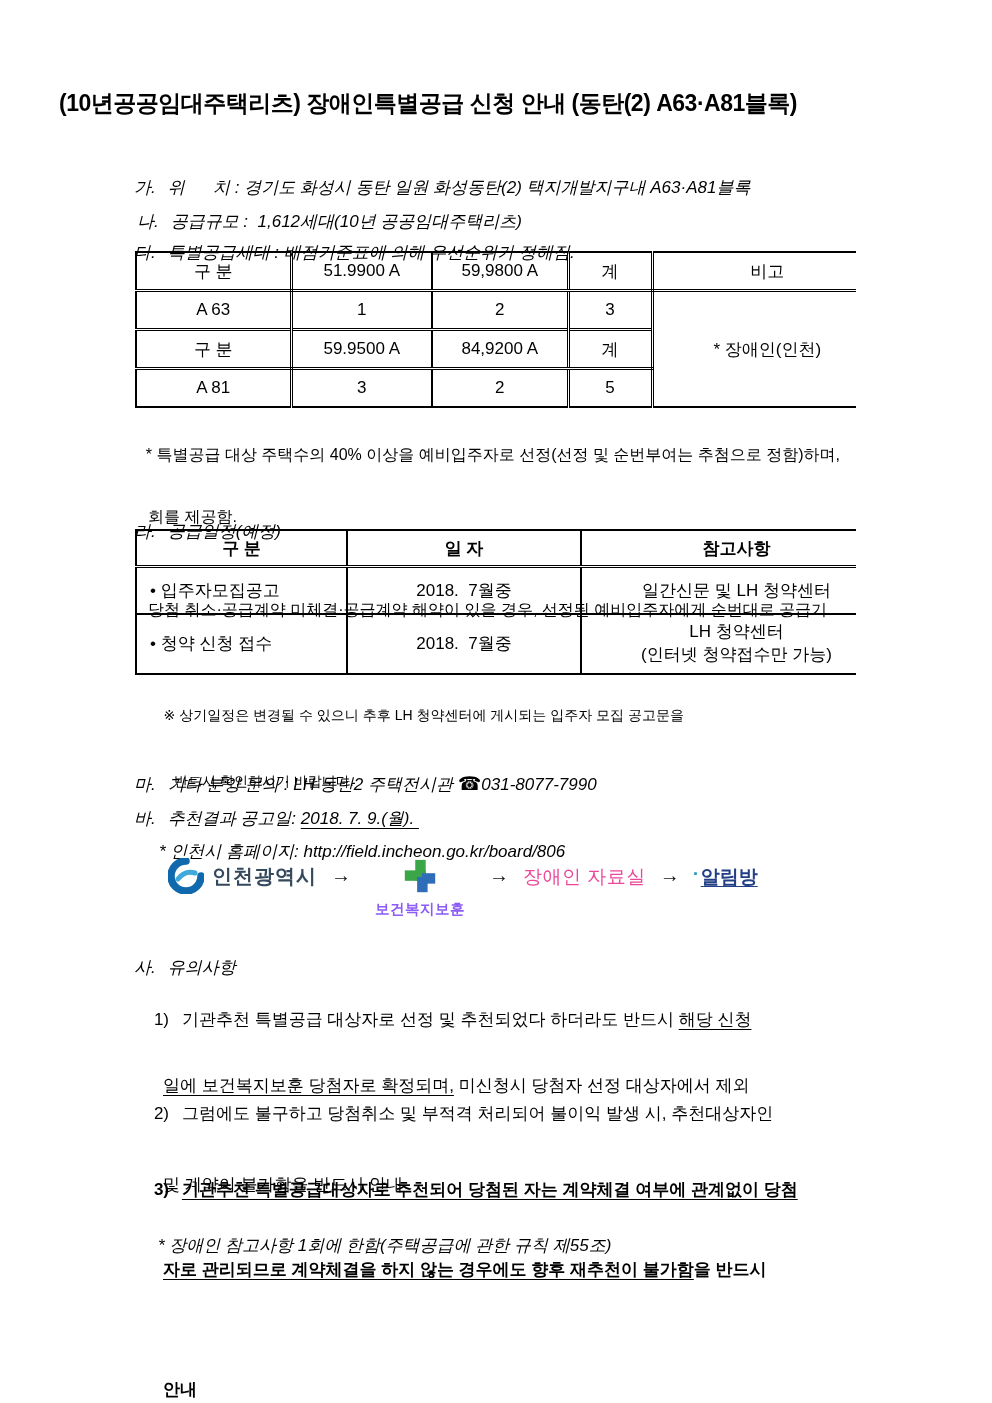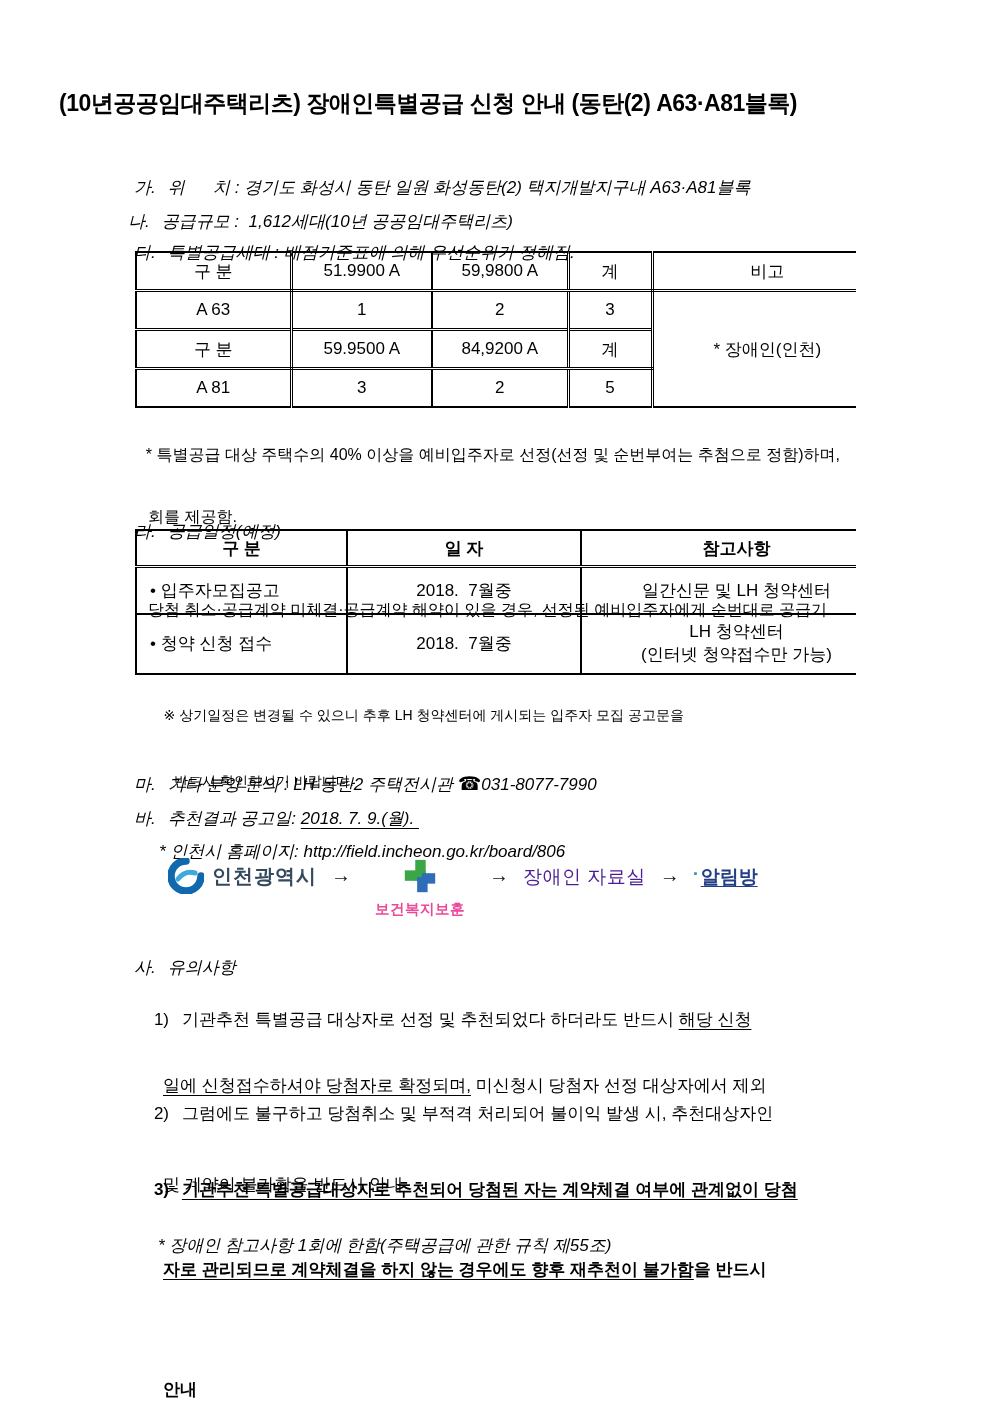--- a/index.html
+++ b/index.html
@@ -41,38 +41,38 @@
   .hang .num { display:inline-block; width:28px; }
   .hang .cont { padding-left:28px; display:block; }
   .n3 { line-height:40px; font-weight:bold; }
 
   
   .logoflow { display:flex; align-items:flex-start; }
   .incheon { display:flex; align-items:center; }
   .incheon-label { font-size:20px; font-weight:bold; color:#34495e; margin-left:8px; letter-spacing:1px; }
   .arrow { font-size:20px; color:#111; margin:6px 14px 0 14px; }
   .welfare { display:flex; flex-direction:column; align-items:center; width:110px; }
-  .welfare-label { font-size:14.5px; font-weight:bold; color:#ec4899; margin-top:4px; letter-spacing:0.5px; }
-  .resource { font-size:19px; color:#4c1d95; margin-top:6px; letter-spacing:0.5px; }
+  .welfare-label { font-size:14.5px; font-weight:bold; color:#8b5cf6; margin-top:4px; letter-spacing:0.5px; }
+  .resource { font-size:19px; color:#ec4899; margin-top:6px; letter-spacing:0.5px; }
   .board { font-size:19px; font-weight:bold; color:#223f85; margin-top:6px;
            text-decoration:underline; text-underline-offset:3px; }
   .board .sq { color:#2e9bb0; font-size:11px; vertical-align:6px; margin-right:3px; text-decoration:none; display:inline-block; }
   .phone-glyph { font-size:19px; }
 </style>
 </head>
 <body>
 
 <div id="page">
 
   <div class="abs title">(10년공공임대주택리츠) 장애인특별공급 신청 안내 (동탄(2) A63·A81블록)</div>
 
   <div class="abs sec" style="top:156px; left:115px;">
     <span class="lbl">가.</span><span>위      치 : 경기도 화성시 동탄 일원 화성동탄(2) 택지개발지구내 A63·A81블록</span>
   </div>
-  <div class="abs sec" style="top:190px; left:109px;">
+  <div class="abs sec" style="top:190px; left:118px;">
     <span class="lbl">나.</span><span>공급규모 :  1,612세대(10년 공공임대주택리츠)</span>
   </div>
   <div class="abs sec" style="top:221px; left:115px;">
     <span class="lbl">다.</span><span>특별공급세대 : 배점기준표에 의해 우선순위가 정해짐.</span>
   </div>
 
   <table id="t1" class="abs" style="top:251px; left:135px; width:746px;">
     <colgroup><col style="width:155px"><col style="width:141px"><col style="width:136px"><col style="width:84px"><col style="width:230px"></colgroup>
     <tbody><tr class="hdr">
       <td class="c1">구 분</td>
@@ -171,21 +171,21 @@
     <span class="arrow">→</span>
     <span class="board"><span class="sq">▪</span><span>알림방</span></span>
   </div>
 
   <div class="abs sec" style="top:936px; left:115px;">
     <span class="lbl">사.</span><span>유의사항</span>
   </div>
 
   <div class="abs hang" style="top:970px; left:135px; width:815px;">
     <span class="num">1)</span><span>기관추천 특별공급 대상자로 선정 및 추천되었다 하더라도 반드시 </span><span class="u">해당 신청</span>
-    <span class="cont"><span class="u">일에 신청접수하셔야 당첨자로 확정되며,</span><span> 미신청시 당첨자 선정 대상자에서 제외</span></span>
+    <span class="cont"><span class="u">일에 보건복지보훈 당첨자로 확정되며,</span><span> 미신청시 당첨자 선정 대상자에서 제외</span></span>
     <span class="cont">및 계약이 불가함을 반드시 안내</span>
   </div>
 
   <div class="abs hang" style="top:1064px; left:135px; width:815px;">
     <span class="num">2)</span><span>그럼에도 불구하고 당첨취소 및 부적격 처리되어 불이익 발생 시, 추천대상자인</span>
   </div>
 
   <div class="abs hang n3" style="top:1130px; left:135px; width:815px;">
     <span class="num">3)</span><span class="u">기관추천 특별공급대상자로 추천되어 당첨된 자는 계약체결 여부에 관계없이 당첨</span>
     <span class="cont"><span class="u">자로 관리되므로 계약체결을 하지 않는 경우에도 향후 재추천이 불가함</span><span>을 반드시</span></span>

